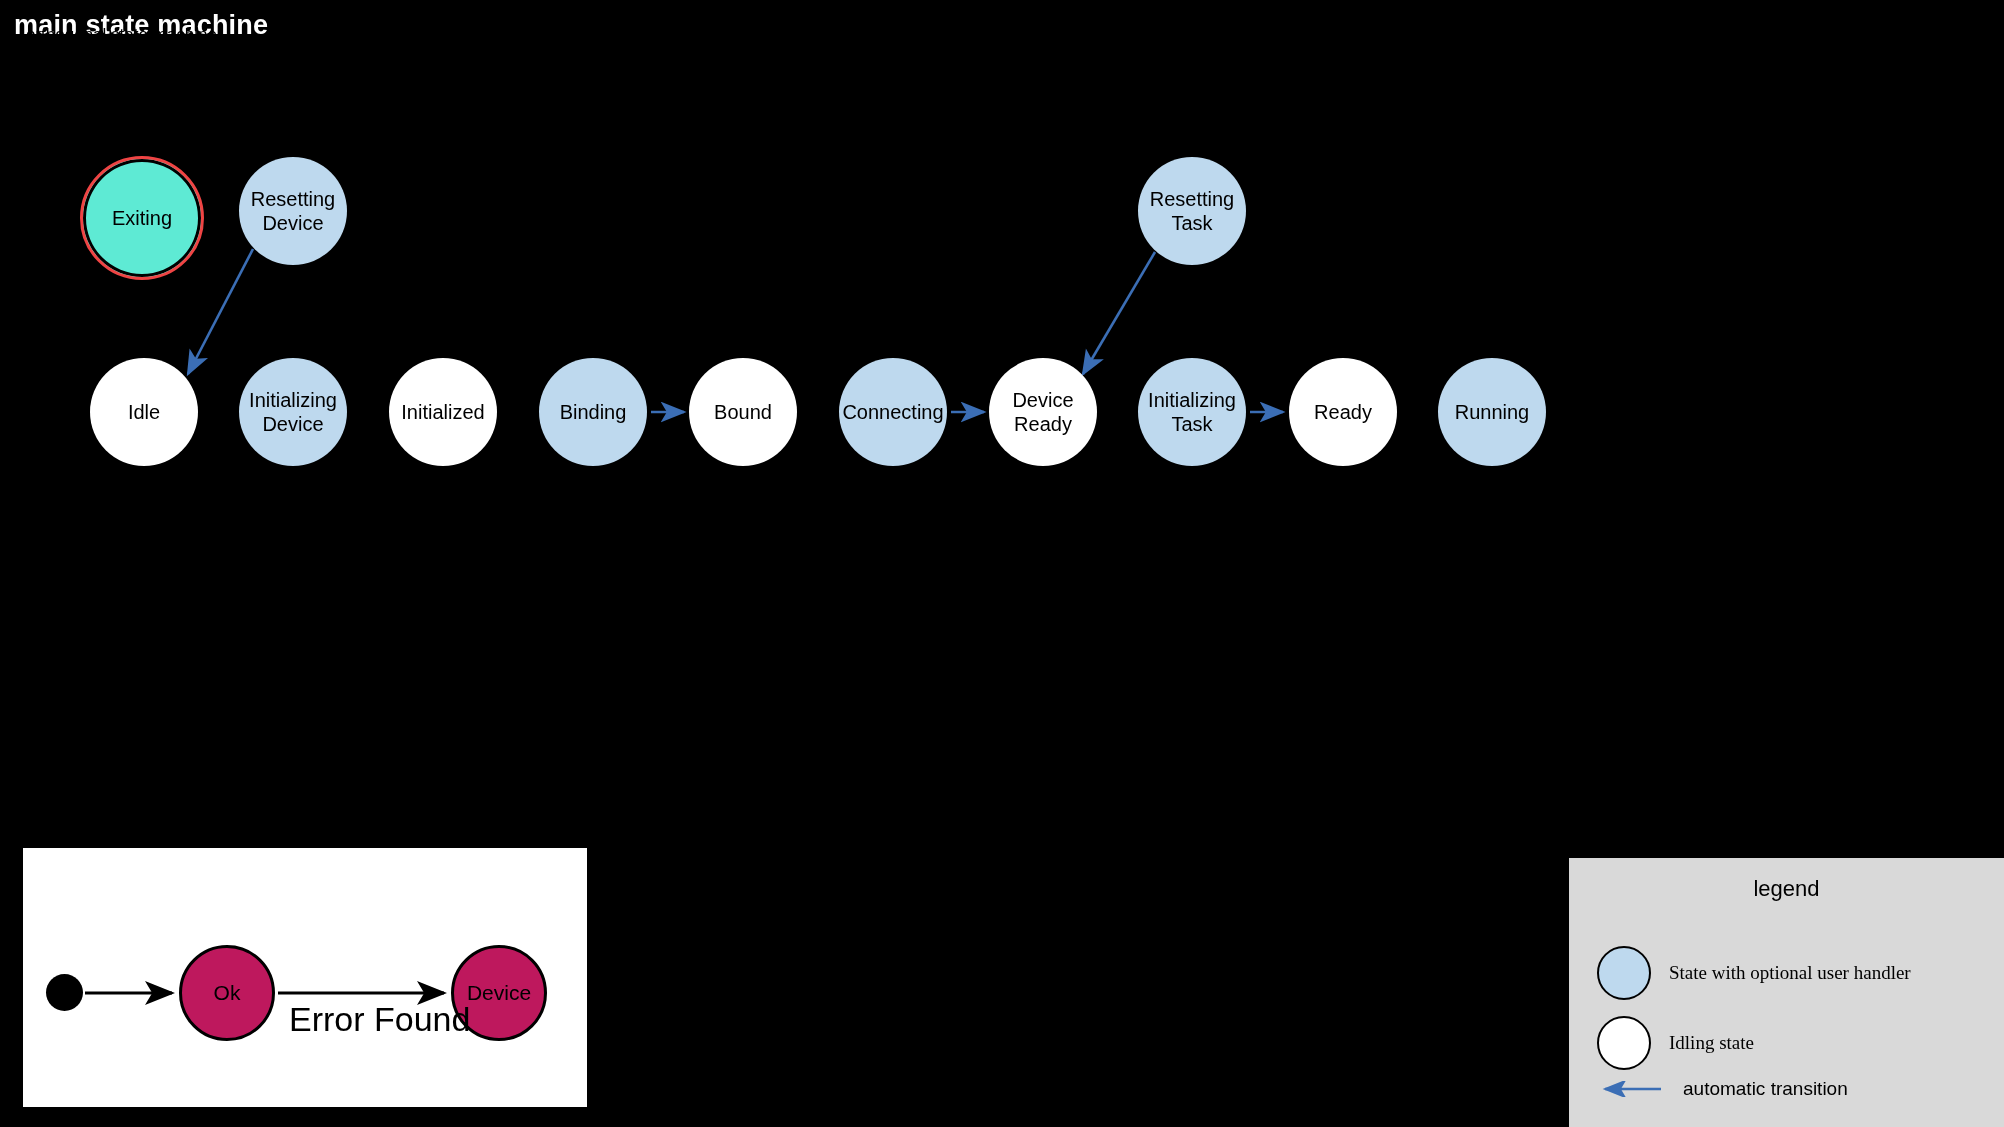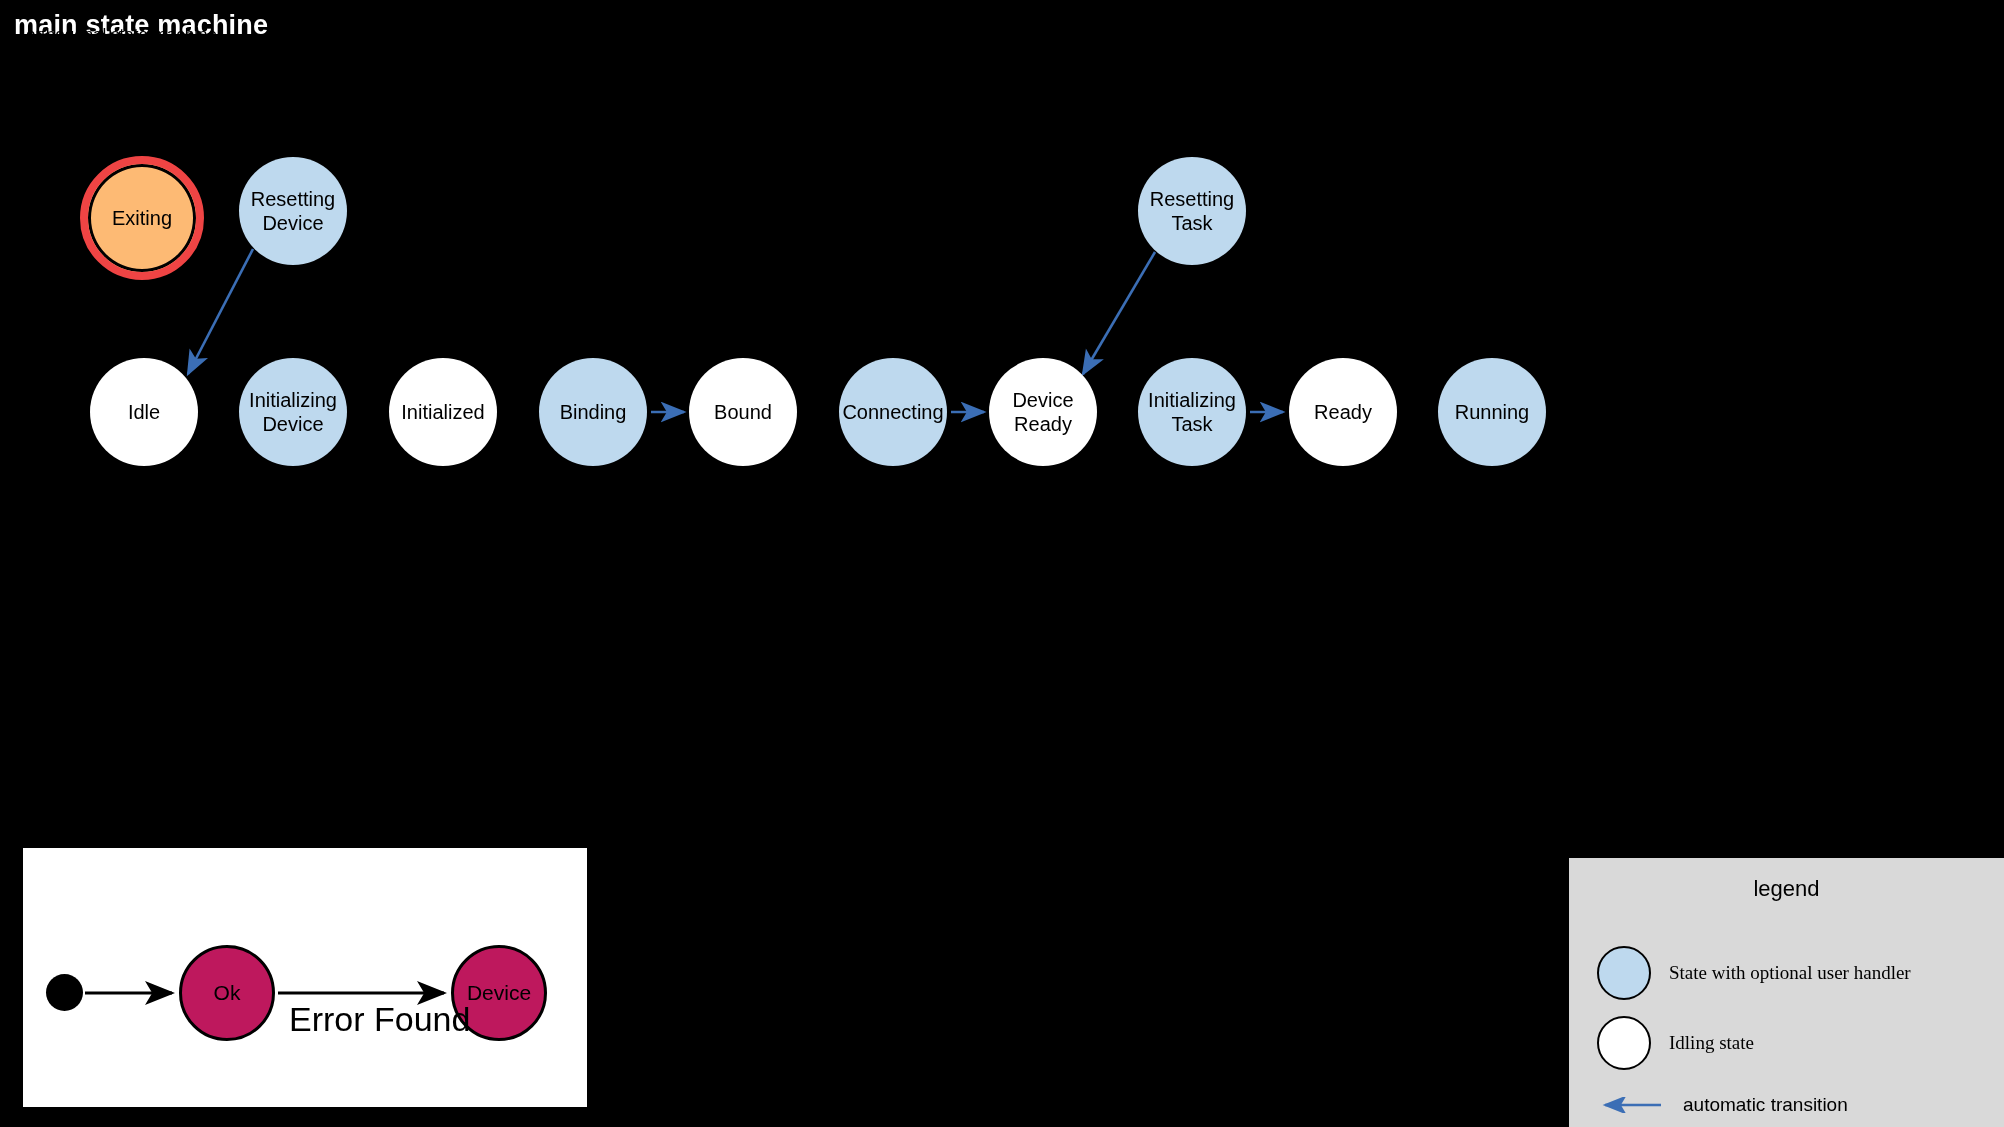--- a/index.html
+++ b/index.html
@@ -39,22 +39,22 @@
     font-size: 20px;
     line-height: 1.22;
     font-family: "Liberation Sans", sans-serif;
   }
   .node.blue  { background: #bed9ee; }
   .node.white { background: #ffffff; }
   .node-label { pointer-events: none; white-space: pre-line; }
 
   
   .node.final {
-    border: 8px solid #ef4444;
-    background: #fdba74;
+    border: 3px solid #ef4444;
+    background: #5eead4;
     box-shadow: 0 0 0 3px #000000 inset;
   }
 
   
   #ortho-panel {
     position: absolute;
     left: 20px; top: 845px;
     width: 570px; height: 265px;
     background: #ffffff;
     border: 3px solid #000000;
@@ -127,21 +127,21 @@
   .legend-swatch.white { background: #ffffff; }
   .legend-text {
     margin-left: 18px;
     font-size: 19px;
     color: #000000;
     white-space: nowrap;
   }
   #legend-arrow-wrap {
     position: absolute;
     left: 28px; top: 220px;
-    display: flex; align-items: center; margin-top: 16px;
+    display: flex; align-items: center;
   }
   #legend-arrow-text {
     margin-left: 18px;
     font-size: 19px;
     color: #000000;
     white-space: nowrap;
   }
 </style>
 </head>
 <body>

